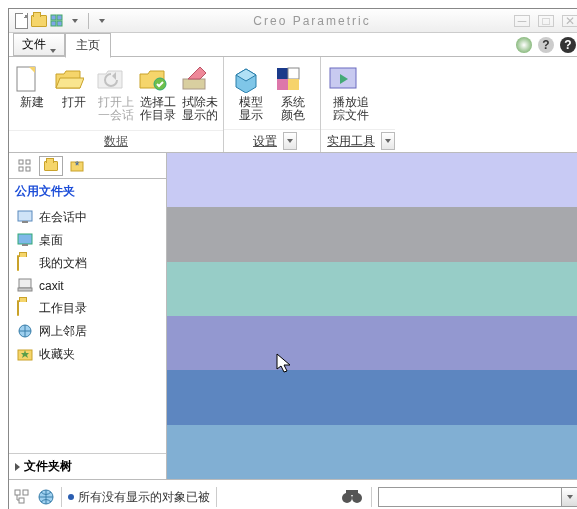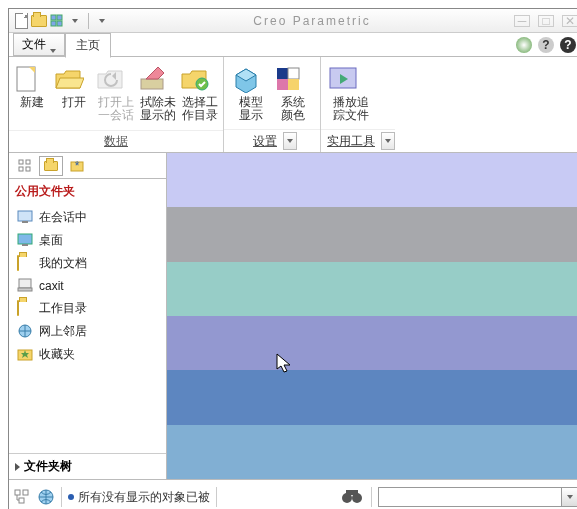--- a/index.html
+++ b/index.html
@@ -28,21 +28,21 @@
 .glabel{text-align:center;padding:2px 0;color:#555;border-top:1px solid #eee;text-decoration:underline;}
 .rgroup.sm .btns{padding:4px 6px;}
 .dropfield{display:flex;align-items:center;height:18px;}
 .dropfield .txt{padding:0 6px;color:#333;}
 .dropfield .dar{width:14px;height:18px;border:1px solid #bbb;display:flex;align-items:center;justify-content:center;background:linear-gradient(#fff,#e8e8e8);}
 .content{flex:1;display:flex;min-height:0;}
 .side{width:158px;border-right:1px solid #bbb;display:flex;flex-direction:column;background:#fff;}
 .side-tabs{height:26px;border-bottom:1px solid #bbb;display:flex;align-items:center;padding:2px 4px;gap:2px;}
 .stab{width:24px;height:20px;border:1px solid transparent;display:flex;align-items:center;justify-content:center;}
 .stab.active{border:1px solid #aaa;background:#fff;}
-.side-head{padding:4px 6px;font-weight:bold;color:#b91c1c;}
+.side-head{padding:4px 6px;font-weight:bold;color:#1d4ed8;}
 .side-list{padding:2px 0;}
 .side-item{display:flex;align-items:center;gap:6px;padding:3px 8px;color:#222;}
 .side-item .sic{width:16px;height:16px;flex-shrink:0;}
 .tree-head{margin-top:auto;border-top:1px solid #ccc;padding:4px 6px;display:flex;align-items:center;gap:4px;font-weight:bold;}
 .tri-r{width:0;height:0;border-top:4px solid transparent;border-bottom:4px solid transparent;border-left:5px solid #555;}
 .canvas{flex:1;display:flex;flex-direction:column;}
 .band{flex:1;}
 .status{height:30px;border-top:1px solid #bbb;display:flex;align-items:center;padding:17px 4px;gap:6px;}
 .status .sic{width:18px;height:18px;display:flex;align-items:center;justify-content:center;}
 .status .sep{width:1px;height:20px;background:#ccc;}
@@ -138,38 +138,38 @@
                 <polygon points="2,8 10,8 12,5 26,5 26,22 2,22" fill="#ddd" stroke="#999"></polygon>
                 <path d="M15 8 a6 6 0 1 0 6 6" fill="none" stroke="#777" stroke-width="2"></path>
                 <polygon points="20,6 16,10 20,14" fill="#777"></polygon>
               </svg>
             </span>
           <span class="lbl" style="white-space:pre-line">打开上
 一会话</span>
         </div>
         <div class="rbtn">
           <span class="bic">
-              <svg width="30" height="28">
-                <rect x="3" y="14" width="22" height="10" fill="#d9cfa0" stroke="#a98"></rect>
-                <polygon points="8,14 20,2 26,8 20,14" fill="#e89" stroke="#b56"></polygon>
-              </svg>
-            </span>
-          <span class="lbl" style="white-space:pre-line">拭除未
-显示的</span>
-        </div>
-        <div class="rbtn">
-          <span class="bic">
               <svg width="30" height="26">
                 <polygon points="2,8 10,8 12,5 26,5 26,22 2,22" fill="#f5d56b" stroke="#c9a22a"></polygon>
                 <circle cx="22" cy="18" r="6" fill="#6fbf4b" stroke="#3a7"></circle>
                 <path d="M19 18 l2 2 l4 -4" stroke="#fff" stroke-width="2" fill="none"></path>
               </svg>
             </span>
           <span class="lbl" style="white-space:pre-line">选择工
 作目录</span>
+        </div>
+        <div class="rbtn">
+          <span class="bic">
+              <svg width="30" height="28">
+                <rect x="3" y="14" width="22" height="10" fill="#d9cfa0" stroke="#a98"></rect>
+                <polygon points="8,14 20,2 26,8 20,14" fill="#e89" stroke="#b56"></polygon>
+              </svg>
+            </span>
+          <span class="lbl" style="white-space:pre-line">拭除未
+显示的</span>
         </div>
       </div>
       <div class="glabel">数据</div>
     </div>
 
     <div class="rgroup sm">
       <div class="btns">
         <div class="rbtn">
           <span class="bic">
               <svg width="28" height="28">

